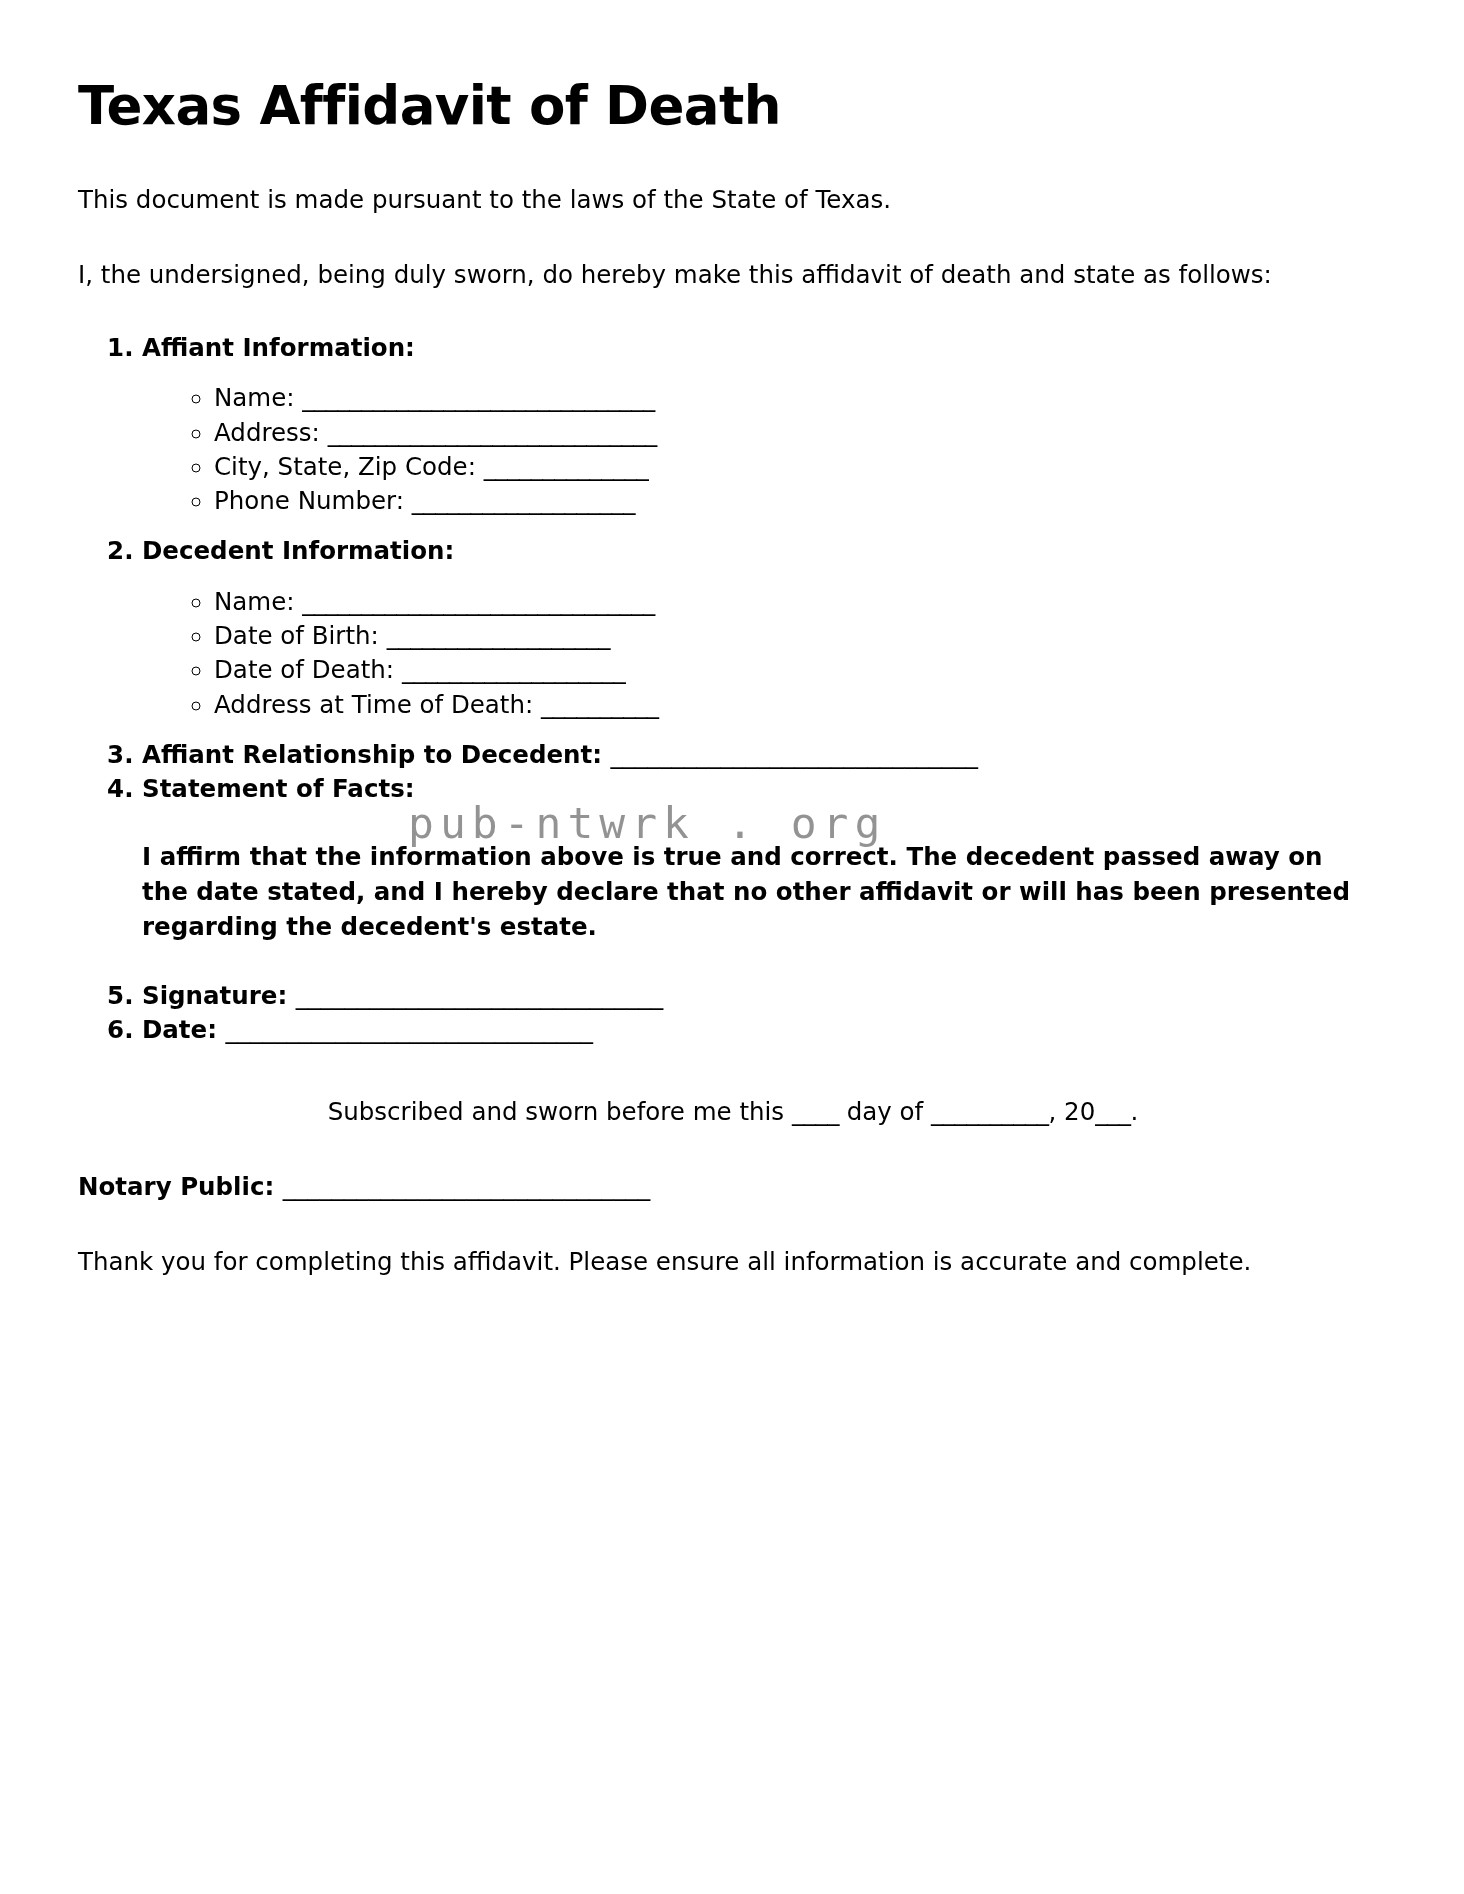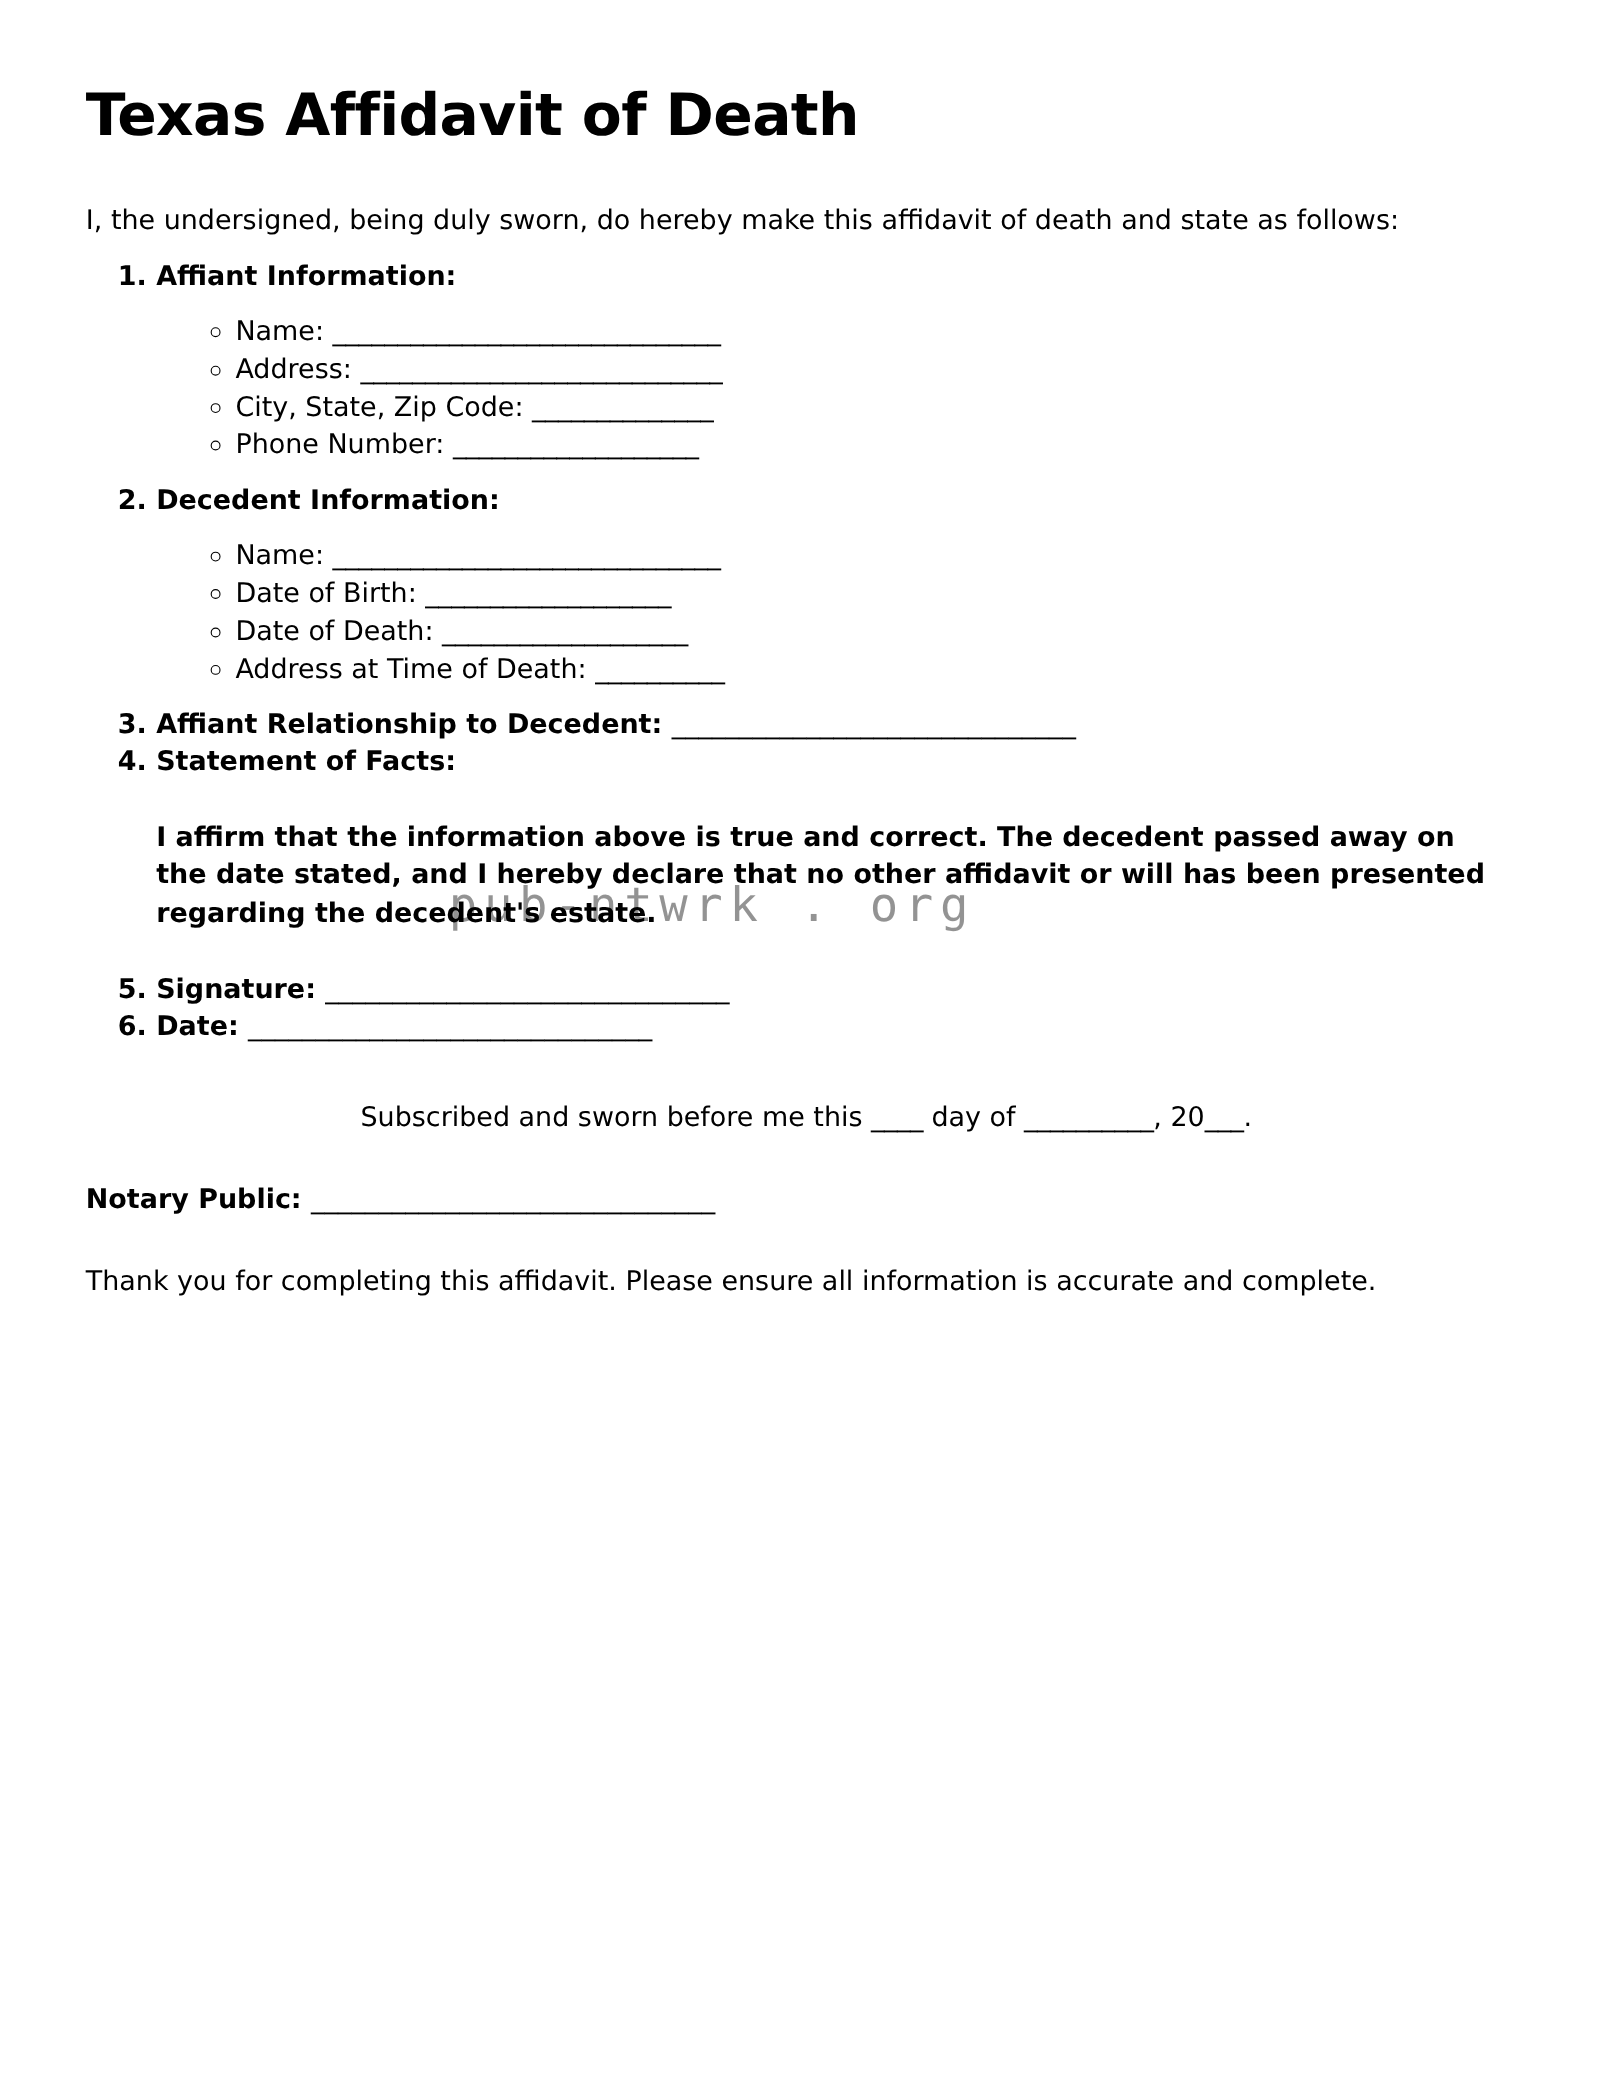--- a/index.html
+++ b/index.html
@@ -38,21 +38,21 @@
   p.para {
     font-size: 24.5px;
     line-height: 1.42;
     margin: 0 0 40px 0;
     color: #000;
   }
   p.para.bold {
     font-weight: bold;
   }
   p.para.tight {
-    margin-bottom: 16px;
+    margin-bottom: 38px;
   }
   ol.main-list {
     margin: 0 0 0 0;
     padding-left: 64px;
     font-size: 24.5px;
     line-height: 1.40;
     list-style-type: decimal;
   }
   ol.main-list > li {
     margin: 0;
@@ -105,20 +105,21 @@
 </style>
 </head>
 <body>
 
 <div class="page">
 
   <div class="content">
 
     <h1 class="doc-title">Texas Affidavit of Death</h1>
 
+    <p class="para">This document is made pursuant to the laws of the State of Texas.</p>
 
 
     <p class="para tight">I, the undersigned, being duly sworn, do hereby make this affidavit of death and state as follows:</p>
 
     <ol class="main-list">
 
       <li>
         <span class="li-text">Affiant Information:</span>
         <ul class="sub-list">
           <li><span>Name:</span> <span class="blank">______________________________</span></li>

